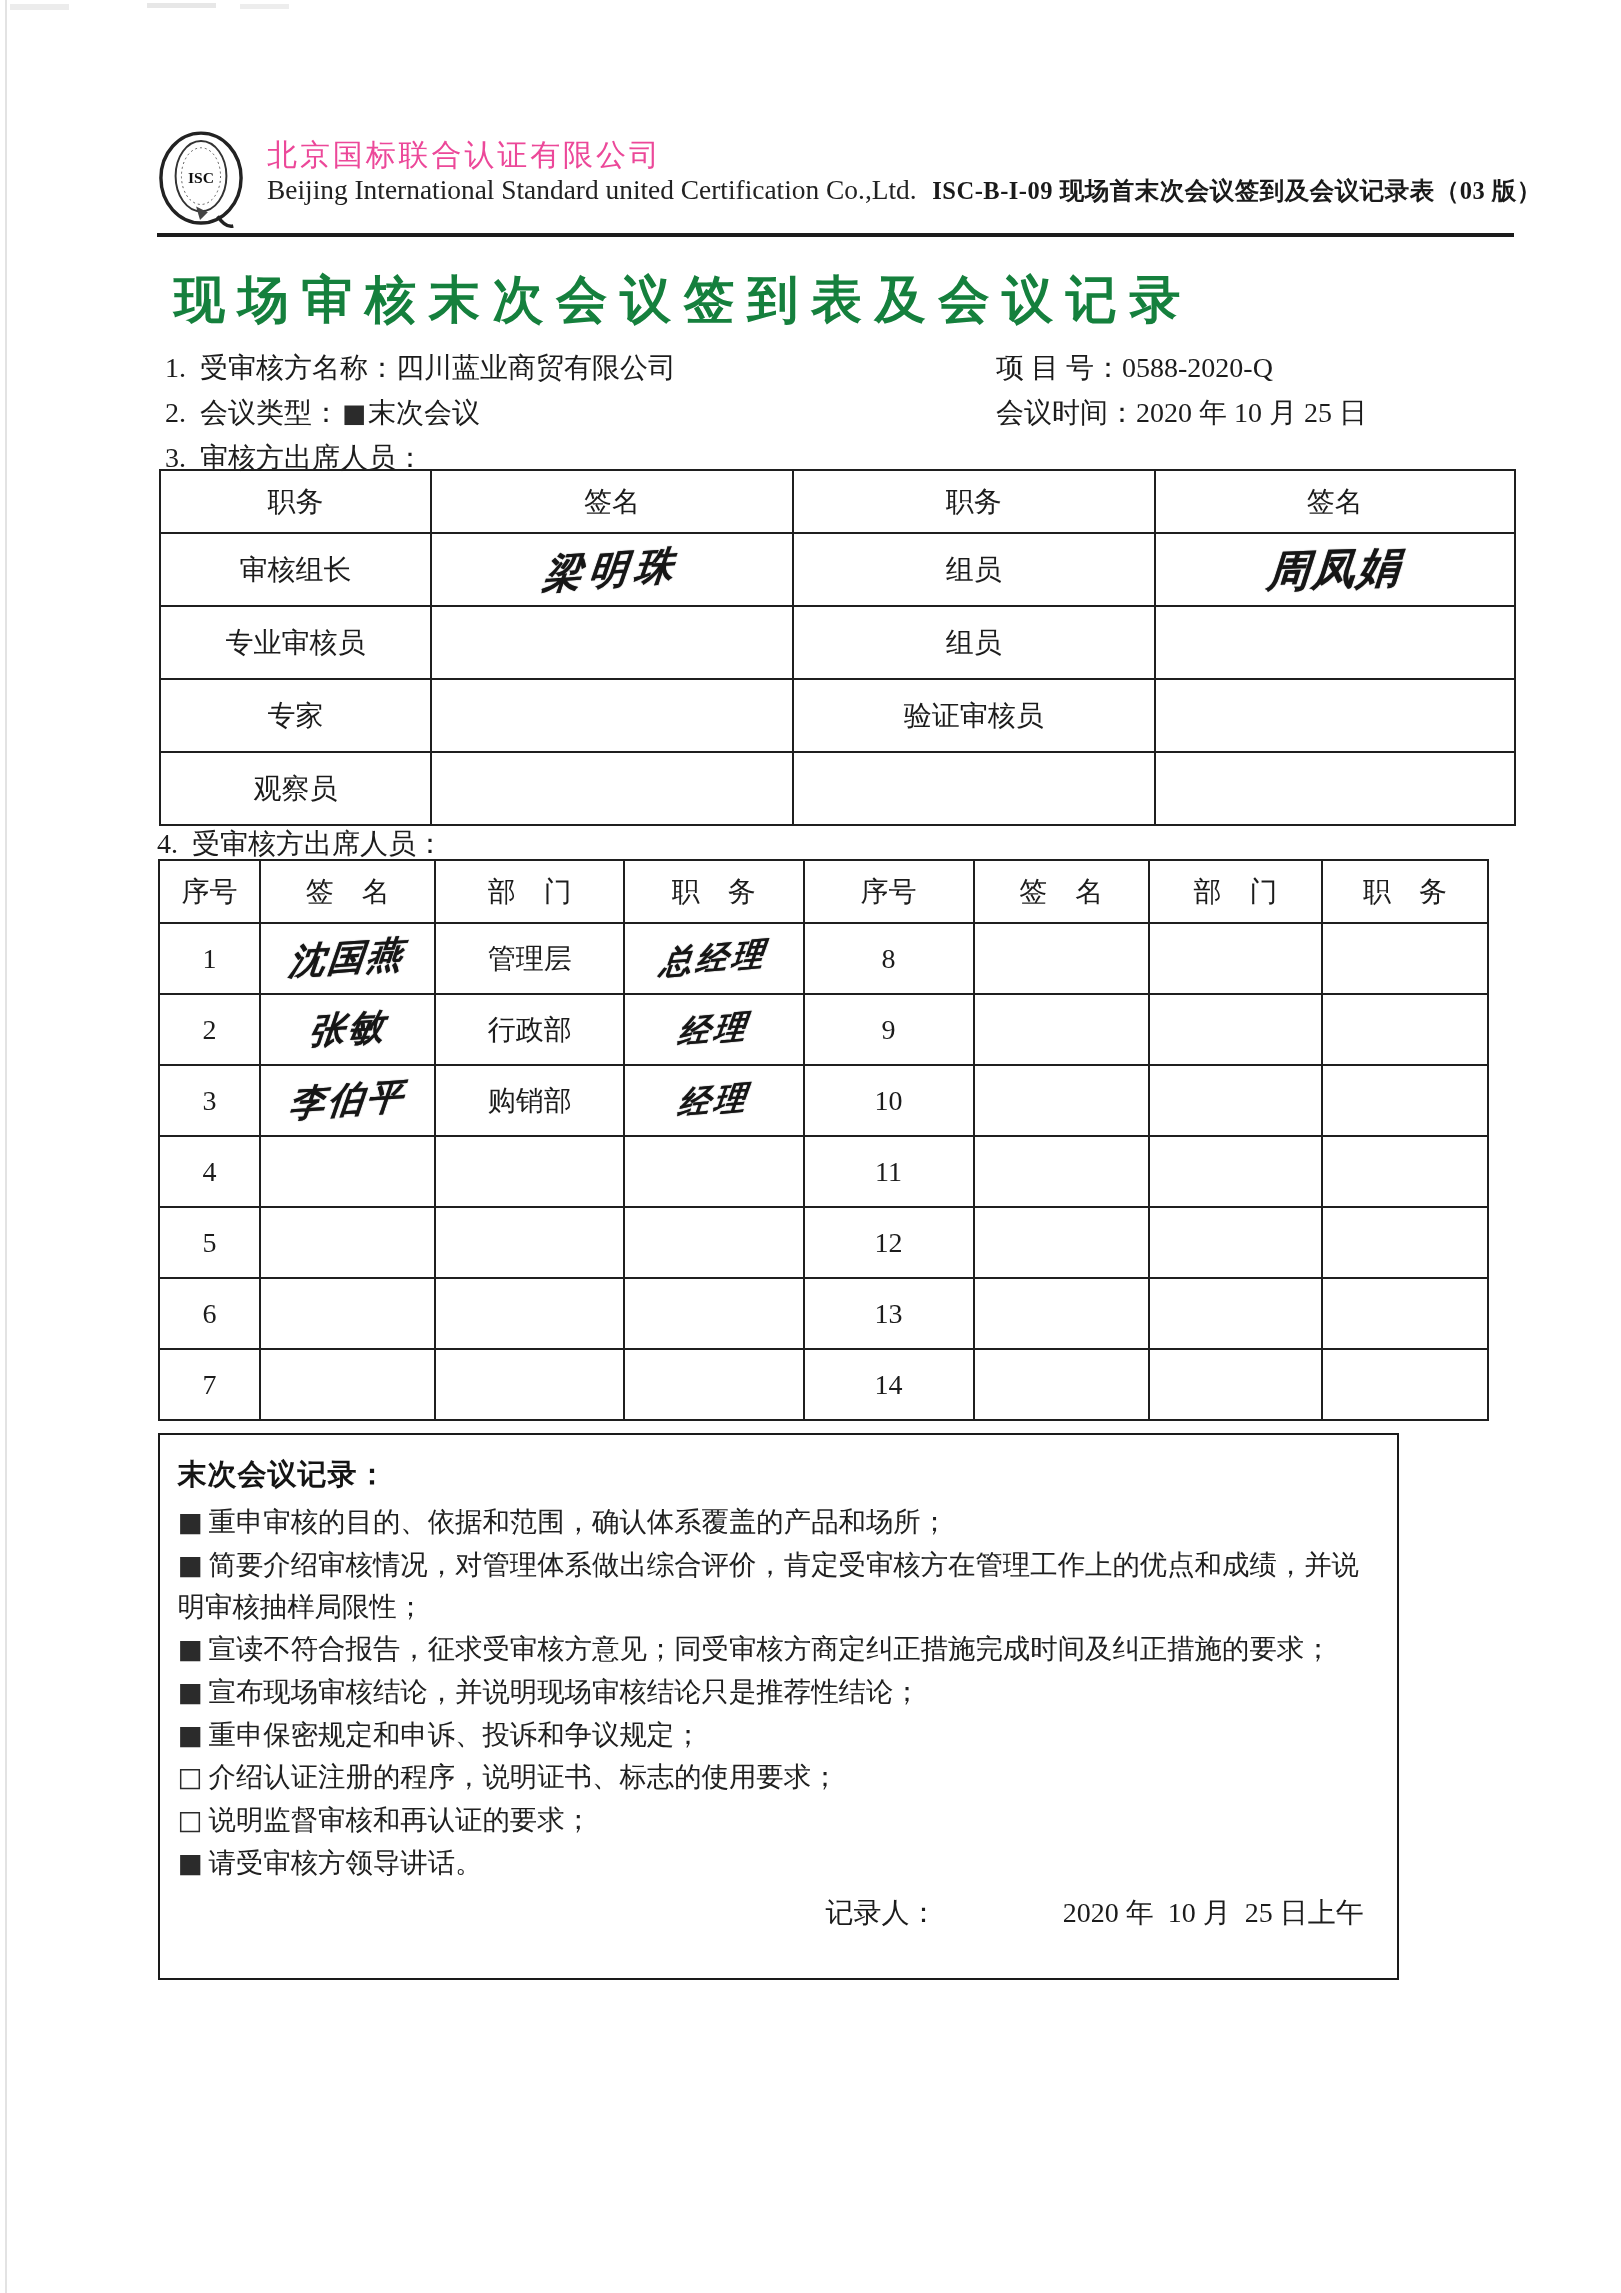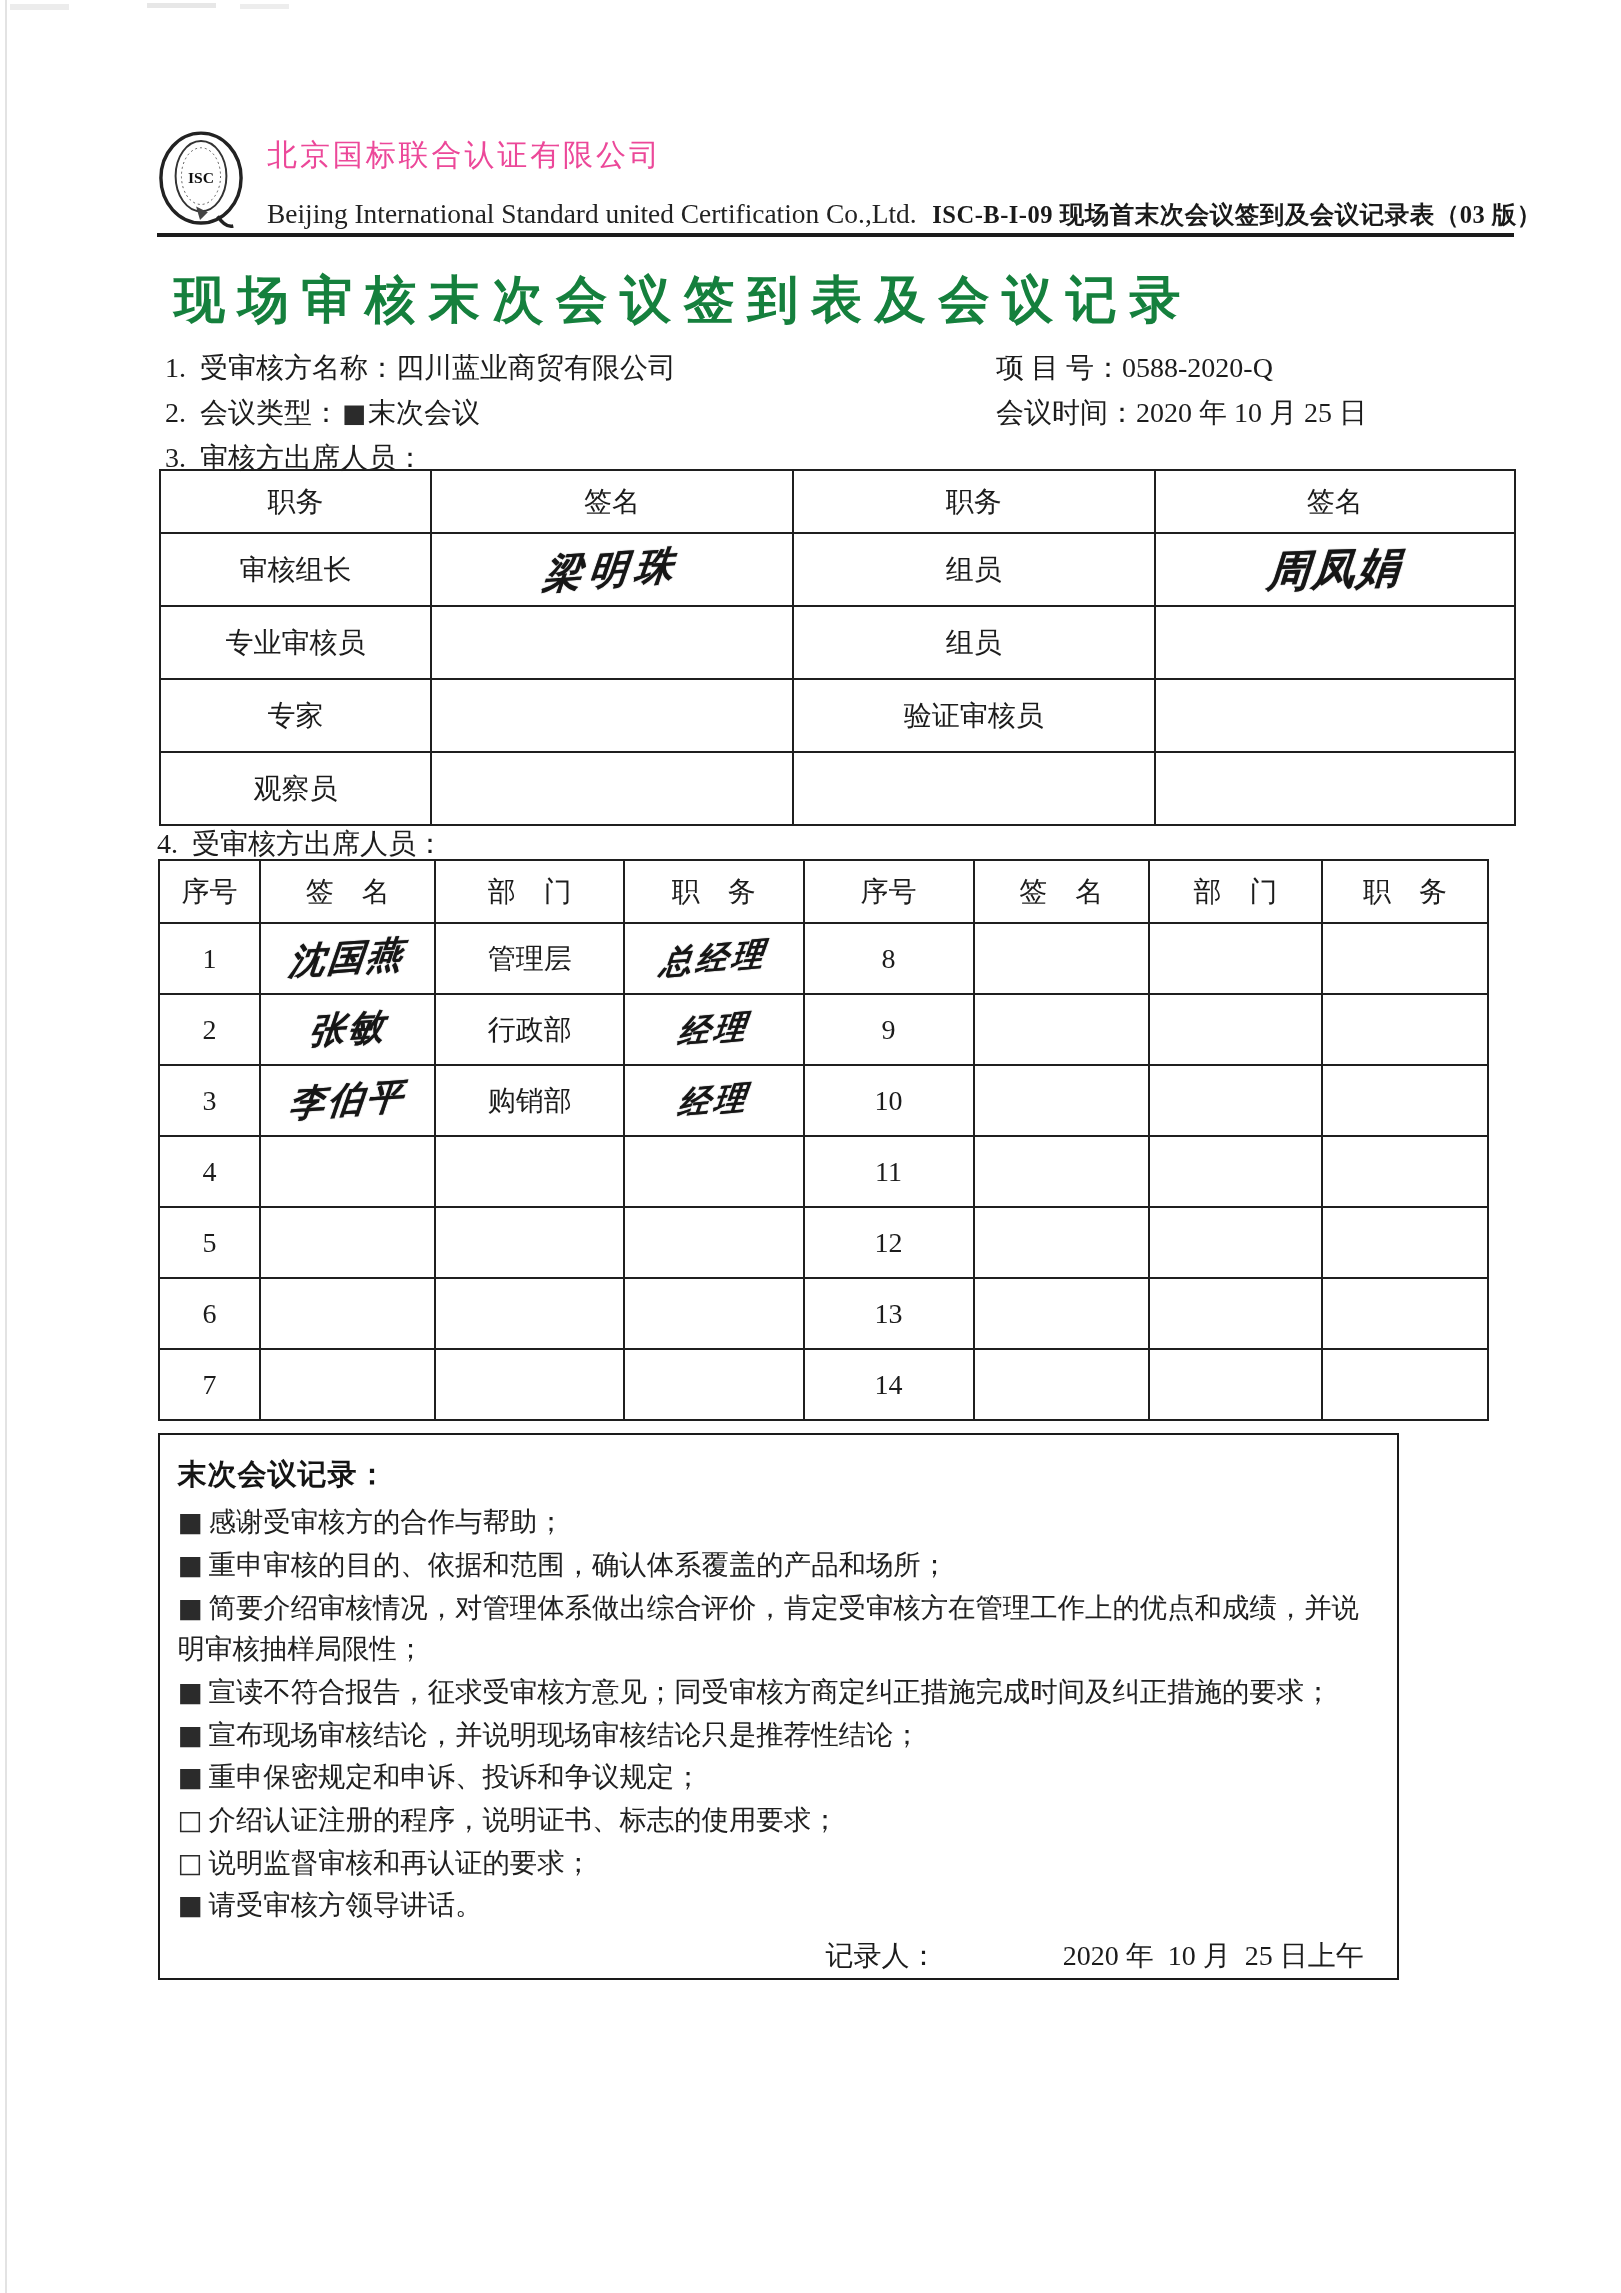--- a/index.html
+++ b/index.html
@@ -18,21 +18,21 @@
   .speck.s2{left:147px;top:2.9px;width:69px;height:4.9px;background:#e7e7e7;}
   .speck.s3{left:240px;top:3.9px;width:49px;height:4.9px;background:#ededed;}
 
   
   .hdr{position:absolute;left:157px;top:127px;width:1358px;}
   .logo{position:absolute;left:0;top:2.9px;width:88px;height:102px;}
   .company-cn{
     position:absolute;left:110px;top:7.8px;
     font-size:30px;letter-spacing:2.9px;color:#ec4899;
   }
-  .en-row{position:absolute;left:110px;top:71px;width:1255px;white-space:nowrap;}
+  .en-row{position:absolute;left:110px;top:47px;width:1255px;white-space:nowrap;}
   .company-en{font-size:27.4px;color:#222;}
   .doc-code{font-size:24.5px;font-weight:700;color:#1a1a1a;margin-left:15.7px;letter-spacing:0.5px;}
   .rule{position:absolute;left:157px;top:233px;width:1357px;height:3.9px;background:#1b1b1b;}
 
   
   .doc-title{
     position:absolute;left:157px;top:249px;width:1358px;
     text-align:left;
     font-family:"Liberation Sans","DejaVu Sans",sans-serif;
     font-size:51px;font-weight:700;letter-spacing:12.7px;color:#15803d;
@@ -265,21 +265,20 @@
       <td></td>
       <td></td>
       <td></td>
     </tr>
   </tbody>
     </table>
 
   <div class="record">
     <div class="record-title">末次会议记录：</div>
 
-    <div class="record-item"><span class="mark">■</span><span>感谢受审核方的合作与帮助；</span></div>
     <div class="record-item"><span class="mark">■</span><span>重申审核的目的、依据和范围，确认体系覆盖的产品和场所；</span></div>
     <div class="record-item"><span class="mark">■</span><span>简要介绍审核情况，对管理体系做出综合评价，肯定受审核方在管理工作上的优点和成绩，并说明审核抽样局限性；</span></div>
     <div class="record-item"><span class="mark">■</span><span>宣读不符合报告，征求受审核方意见；同受审核方商定纠正措施完成时间及纠正措施的要求；</span></div>
     <div class="record-item"><span class="mark">■</span><span>宣布现场审核结论，并说明现场审核结论只是推荐性结论；</span></div>
     <div class="record-item"><span class="mark">■</span><span>重申保密规定和申诉、投诉和争议规定；</span></div>
     <div class="record-item"><span class="mark">□</span><span>介绍认证注册的程序，说明证书、标志的使用要求；</span></div>
     <div class="record-item"><span class="mark">□</span><span>说明监督审核和再认证的要求；</span></div>
     <div class="record-item"><span class="mark">■</span><span>请受审核方领导讲话。</span></div>
 
     <div class="record-footer">

